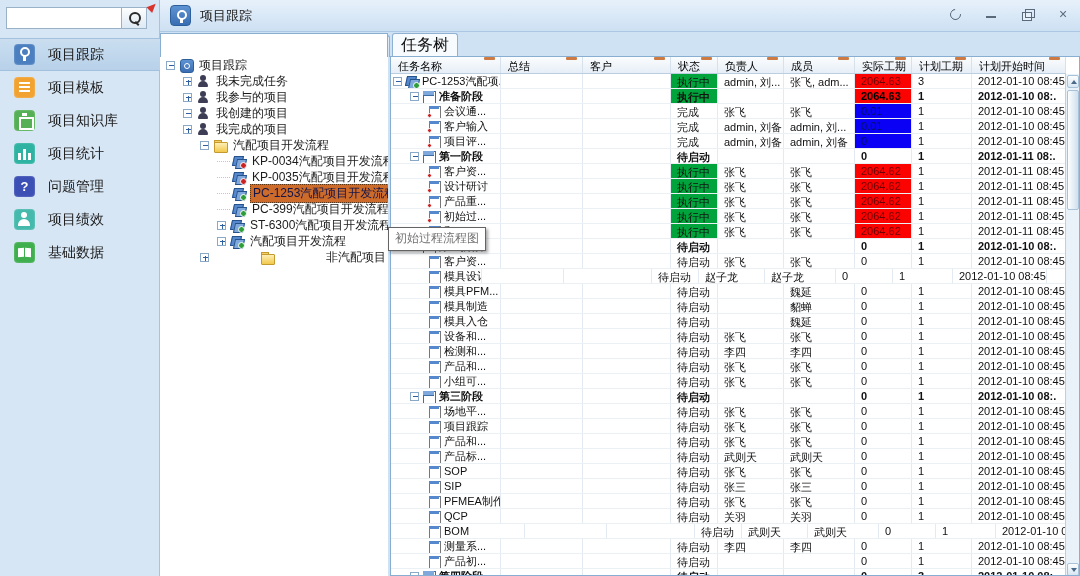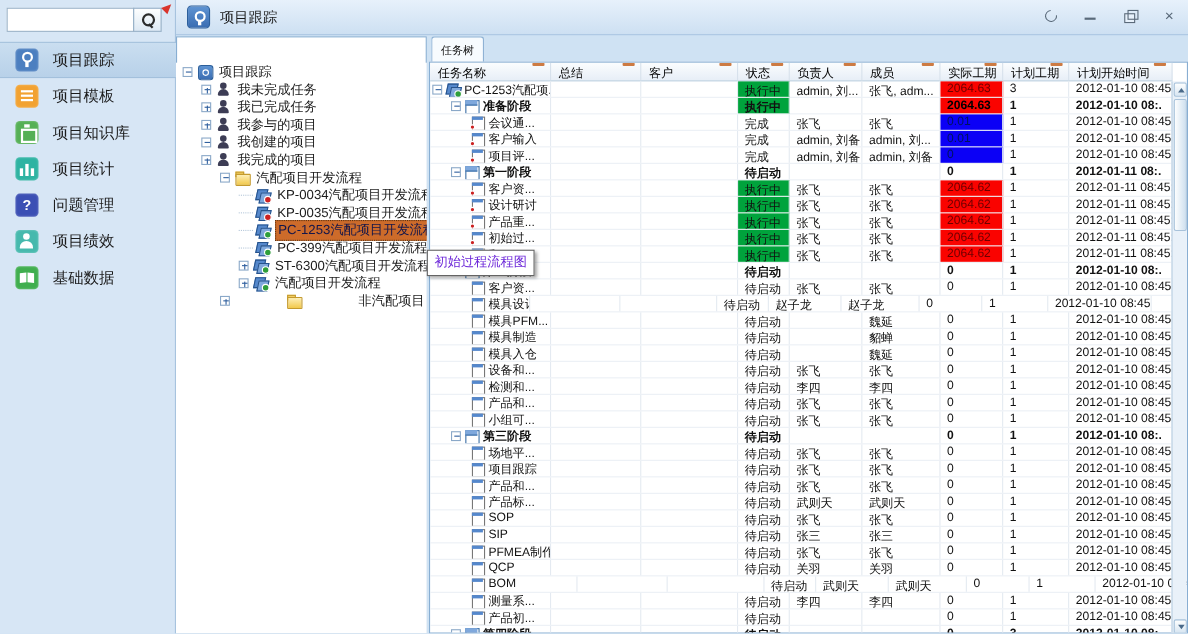--- a/index.html
+++ b/index.html
@@ -59,21 +59,21 @@
     color:#fff; font-weight:bold; font-size:13px; text-align:center; line-height:21px; }
   .g-person::before{ content:""; position:absolute; left:7px; top:3px; width:6px; height:6px; background:#fff; border-radius:50%; }
   .g-person::after { content:""; position:absolute; left:4px; top:10px; width:12px; height:7px; background:#fff; border-radius:6px 6px 0 0; }
   .g-book::before { content:""; position:absolute; left:4px; top:6px; width:6px; height:9px; background:#fff; transform:skewY(-6deg); }
   .g-book::after  { content:""; position:absolute; left:11px; top:6px; width:6px; height:9px; background:#fff; transform:skewY(6deg); }
 
   
   .tabs { position:absolute; height:24px; display:flex; align-items:flex-end; }
   .tab { height:22px; display:flex; align-items:center; padding:0 8px; margin-right:2px;
     border:1px solid #8fb2d4; border-bottom:none; border-radius:3px 3px 0 0;
-    background:linear-gradient(#e6eff9,#cfe0f1); font-size:10px; color:#5b718a; }
+    background:linear-gradient(#e6eff9,#cfe0f1); font-size:16px; color:#5b718a; }
   .tab.active { background:#f7fbfe; color:#111; height:24px; }
   .tab .tic { margin-right:5px; }
 
   .tic { position:relative; display:inline-block; width:14px; height:13px; flex:none; }
   .tic-dir::before { content:""; position:absolute; left:1px; top:1px; width:12px; height:9px;
     border:2px solid #3a6ea5; background:#bcd6f2; border-radius:1px; }
   .tic-dir::after { content:""; position:absolute; left:4px; top:10px; width:6px; height:3px; background:#3a6ea5; }
   .tic-search::before { content:""; position:absolute; left:1px; top:1px; width:8px; height:8px;
     border:2px solid #1f6eb5; background:#7fb2e0; border-radius:50%; }
   .tic-search::after { content:""; position:absolute; left:9px; top:9px; width:2px; height:5px; background:#8a1f1f; transform:rotate(-45deg); }
@@ -150,21 +150,21 @@
   .sbtn { position:absolute; left:1px; width:12px; height:13px;
     background:linear-gradient(#fdfefe,#d8e6f2); border:1px solid #a8c2da; border-radius:2px; }
   .sbtn::before { content:""; position:absolute; left:3px; }
   .sb-up { top:1px; } .sb-up::before { top:4px; border-left:3px solid transparent; border-right:3px solid transparent; border-bottom:4px solid #4a6a8a; }
   .sb-down { bottom:1px; } .sb-down::before { top:4px; border-left:3px solid transparent; border-right:3px solid transparent; border-top:4px solid #4a6a8a; }
   .sthumb { position:absolute; left:1px; top:16px; width:12px; height:120px;
     background:linear-gradient(90deg,#fdfefe,#cfe0ef); border:1px solid #a8c2da; border-radius:2px; }
 
   
   .tooltip { position:absolute; left:388px; top:227px; z-index:50; background:#ffffff;
-    border:1px solid #646464; padding:2px 6px 3px 6px; font-size:12px; color:#6d28d9;
+    border:1px solid #646464; padding:2px 6px 3px 6px; font-size:12px; color:#737373;
     box-shadow:2px 2px 3px rgba(0,0,0,.35); white-space:nowrap; }
 </style>
 </head>
 <body>
 
 <div class="window">
 
   <div class="titlebar">
     <div class="app-icon"></div>
     <span class="title-text">项目跟踪</span>
@@ -232,25 +232,20 @@
   <div class="tree-body" id="tree-body">
       <div class="titem" style="padding-left: 6px;">
         <span class="exp minus"></span>
         <span class="ti ti-app"></span>
         <span class="lbl">项目跟踪</span>
       </div>
       <div class="titem" style="padding-left: 23px;">
         <span class="exp plus"></span>
         <span class="ti ti-user"></span>
         <span class="lbl">我未完成任务</span>
-      </div>
-      <div class="titem" style="padding-left: 23px;">
-        <span class="exp plus"></span>
-        <span class="ti ti-user"></span>
-        <span class="lbl">我已完成任务</span>
       </div>
       <div class="titem" style="padding-left: 23px;">
         <span class="exp plus"></span>
         <span class="ti ti-user"></span>
         <span class="lbl">我参与的项目</span>
       </div>
       <div class="titem" style="padding-left: 23px;">
         <span class="exp minus"></span>
         <span class="ti ti-user"></span>
         <span class="lbl">我创建的项目</span>

